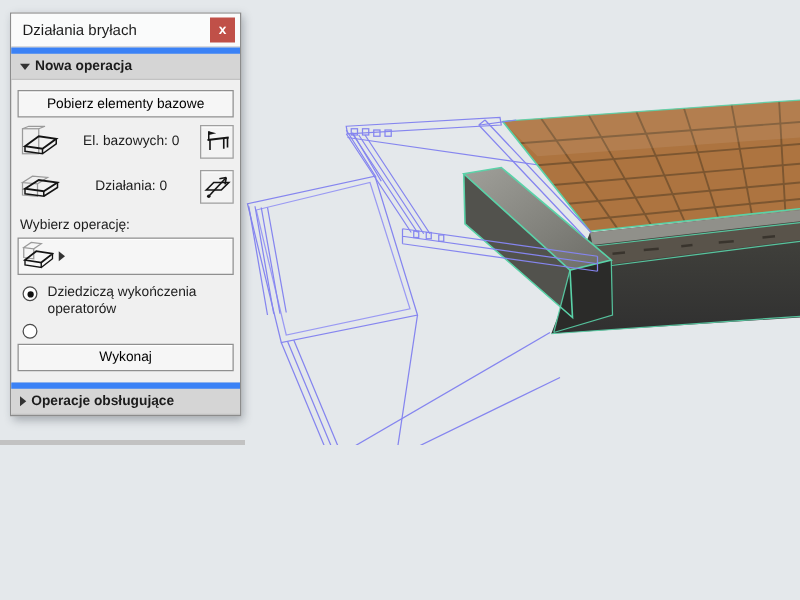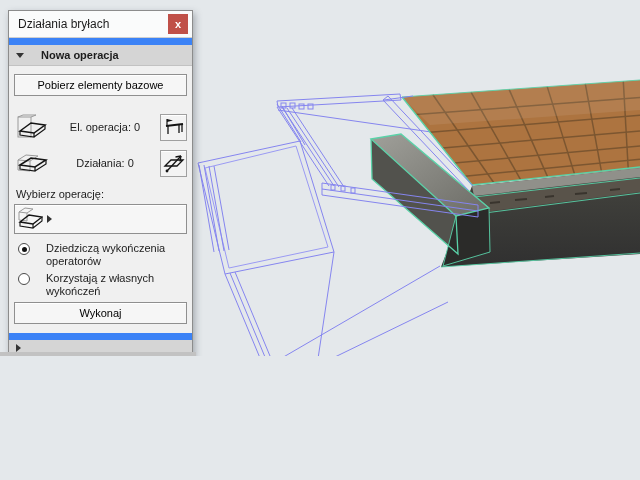--- a/index.html
+++ b/index.html
@@ -33,41 +33,41 @@
   .palette{position:absolute;left:8px;top:10px;width:185px;background:var(--panel-bg);
     border:1px solid var(--panel-border);box-shadow:2px 3px 7px rgba(40,50,60,.35);
     font-size:11px}
   .titlebar{height:27px;background:#fafbfb;border-bottom:1px solid #cfcfcf;
     display:flex;align-items:center;padding:0 4px 0 9px;font-size:12px}
   .titlebar .t{flex:1}
   .close-btn{width:20px;height:20px;background:var(--close-red);color:#fff;
     font-weight:bold;font-size:11px;display:flex;align-items:center;justify-content:center;
     cursor:default}
   .sec-header{background:var(--header-bg);padding:4px 7px;font-weight:bold;
-    display:flex;align-items:center;gap:17px;border-top:7px solid #3b82f6;
+    display:flex;align-items:center;gap:4px;border-top:5px solid #3b82f6;
     border-bottom:1px solid #c2c2c2}
   .tri-down{width:0;height:0;border-left:4px solid transparent;
     border-right:4px solid transparent;border-top:5px solid #333}
   .tri-right{width:0;height:0;border-top:4px solid transparent;
     border-bottom:4px solid transparent;border-left:5px solid #333}
   .content{padding:8px 5px 7px 5px}
   .btn{display:block;width:100%;background:var(--btn-bg);border:1px solid var(--btn-border);
-    padding:4px 0;text-align:center;margin-bottom:16px;font-size:11px;
+    padding:4px 0;text-align:center;margin-bottom:4px;font-size:11px;
     box-shadow:inset 0 1px 0 #fff}
   .row{display:flex;align-items:center;margin-bottom:6px;height:30px}
   .row .glyph{width:36px;display:flex;justify-content:center}
   .row .count{flex:1;text-align:center;white-space:nowrap}
   .icon-btn{width:27px;height:27px;border:1px solid #9f9f9f;background:#f3f3f3;
     display:flex;align-items:center;justify-content:center;box-shadow:inset 0 1px 0 #fff}
   .lbl{margin:10px 2px 4px 2px}
   .dropdown{display:flex;align-items:center;border:1px solid var(--btn-border);
     background:var(--btn-bg);padding:1px 5px 1px 2px;margin-bottom:8px;height:30px;
     box-shadow:inset 0 1px 0 #fff}
   .dropdown .txt{flex:1;white-space:nowrap;overflow:hidden}
-  .radio-row{display:flex;align-items:flex-start;gap:16px;margin:0 0 4px 4px}
+  .radio-row{display:flex;align-items:flex-start;gap:8px;margin:0 0 4px 4px}
   .radio{width:12px;height:12px;border:1px solid #4a4a4a;border-radius:50%;
     background:#fff;position:relative;flex:0 0 auto;margin-top:1px}
   .radio.checked::after{content:"";position:absolute;left:2.5px;top:2.5px;width:5px;
     height:5px;border-radius:50%;background:#111}
   .radio-label{line-height:13px}
   .exec{margin-bottom:2px}
   .statusbar{position:absolute;left:0;bottom:0;width:196px;height:4px;background:#c2c2c2}
 </style>
 </head>
 <body>
@@ -179,21 +179,21 @@
       <div class="row">
         <span class="glyph">
           <svg width="32" height="26" viewBox="0 0 32 26">
             <rect x="2" y="3" width="13" height="20" fill="none" stroke="#9a9a9a"></rect>
             <path d="M2,3 L7,1 L20,1 L15,3" fill="none" stroke="#9a9a9a"></path>
             <path d="M4,17 L15,9 L29,11 L18,19 Z" fill="none" stroke="#141414" stroke-width="1.5"></path>
             <path d="M4,17 L4,21 L18,23 L18,19 M18,23 L29,15 L29,11" fill="none" stroke="#141414" stroke-width="1.2"></path>
           </svg>
         </span>
         <span class="count">
-          <span>El. operacja:</span>
+          <span>El. bazowych:</span>
           <span>0</span>
         </span>
         <span class="icon-btn">
           <svg width="22" height="22" viewBox="0 0 22 22">
             <path d="M3,10 L20,8" stroke="#141414" stroke-width="1.8" fill="none"></path>
             <path d="M5,10 L5,18 M16,9 L16,17 M19,8 L19,16" stroke="#141414" stroke-width="1.3" fill="none"></path>
             <path d="M4,3 L4,10" stroke="#141414" stroke-width="1.2" fill="none"></path>
             <path d="M4,3 L10,4.5 L4,6 Z" fill="#141414"></path>
           </svg>
         </span>
@@ -237,25 +237,25 @@
         <span class="tri-right"></span>
       </div>
 
 
       <div class="radio-row">
         <span class="radio checked"></span>
         <span class="radio-label">Dziedziczą wykończenia operatorów</span>
       </div>
       <div class="radio-row">
         <span class="radio"></span>
-        <span class="radio-label">Korzystają z własnych wykończeń</span>
       </div>
 
       <button class="btn exec">Wykonaj</button>
     </div>
 
     <div class="sec-header">
       <span class="tri-right"></span>
+      <span>Operacje obsługujące</span>
     </div>
   </div>
 
   <div class="statusbar"></div>
 </div>
 
 </body></html>

